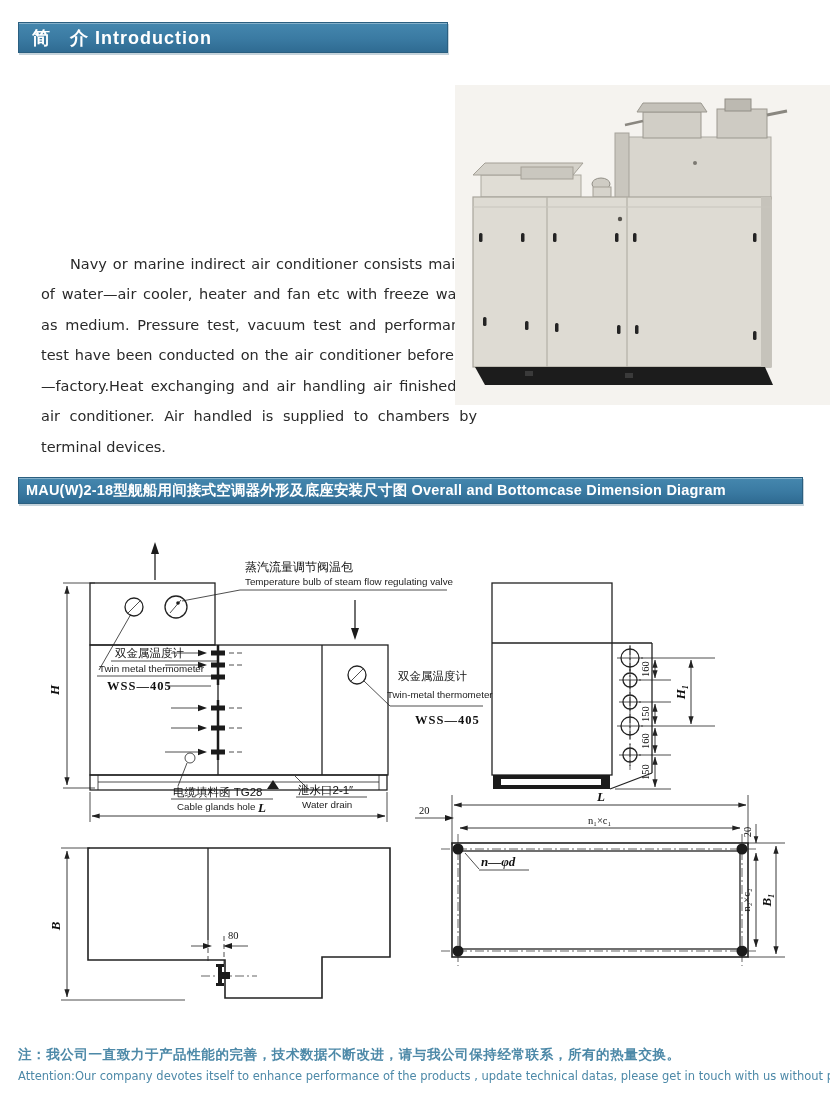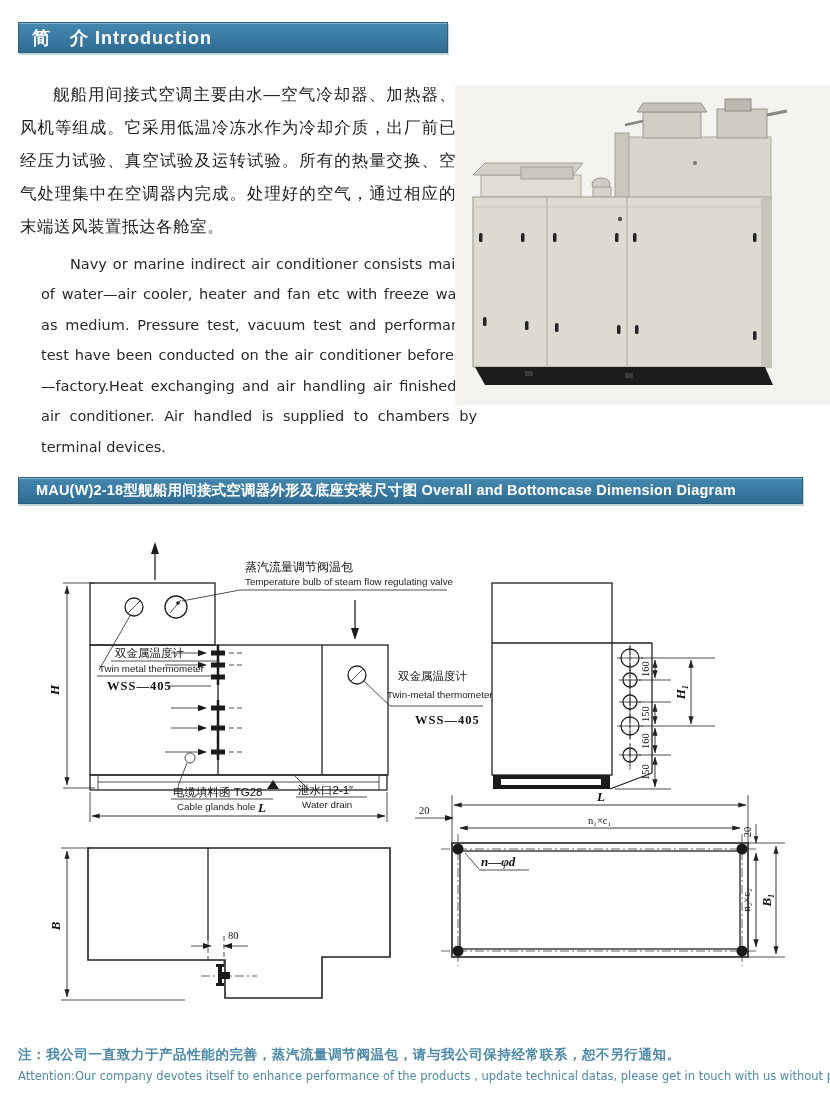--- a/index.html
+++ b/index.html
@@ -3,21 +3,21 @@
 <meta charset="utf-8">
 <style>
   html,body{margin:0;padding:0;background:#ffffff;}
   .page{position:relative;width:830px;height:1093px;background:#ffffff;overflow:hidden;
         font-family:"Liberation Sans","DejaVu Sans",sans-serif;}
   .banner{position:absolute;color:#fff;font-weight:bold;display:flex;align-items:center;
           background:linear-gradient(180deg,#4587ae 0%,#3a7aa2 55%,#2f6b92 100%);
           border:1px solid #2b5f80;box-shadow:inset 0 1px 0 rgba(255,255,255,.35),1px 2px 0 rgba(150,175,190,.55);
           box-sizing:border-box;}
   .banner1{left:18px;top:22px;width:430px;height:31px;font-size:18px;padding-left:13px;letter-spacing:1px;align-items:center;}
-  .banner2{left:18px;top:477px;width:785px;height:27px;font-size:14.5px;padding-left:17px;letter-spacing:.2px;}
+  .banner2{left:18px;top:477px;width:785px;height:27px;font-size:14.5px;padding-left:7px;letter-spacing:.2px;}
   .cn-para{position:absolute;left:20px;top:61px;width:436px;font-size:16.5px;line-height:33px;
            color:#1e1e1e;text-align:justify;text-indent:2em;letter-spacing:.5px;}
   .en-para{position:absolute;left:20px;top:234px;width:436px;font-size:14.5px;line-height:30.5px;
            color:#2a2a2a;text-align:justify;text-indent:2em;font-family:"DejaVu Sans",sans-serif;margin-left:21px;}
   .photo{position:absolute;left:455px;top:85px;width:375px;height:320px;}
   .diagram-svg{position:absolute;left:15px;top:540px;}
   .note{position:absolute;left:18px;top:1046px;width:812px;color:#4d89a8;}
   .note-cn{font-size:13.5px;font-weight:bold;letter-spacing:.6px;}
   .note-en{font-size:11.5px;margin-top:5px;font-family:"DejaVu Sans",sans-serif;white-space:nowrap;overflow:hidden;}
   
@@ -37,21 +37,20 @@
 </style>
 </head>
 <body>
 
 <div class="page">
 
   <div class="banner banner1">
     <span>简　介 Introduction</span>
   </div>
 
-  <p class="cn-para">舰船用间接式空调主要由水—空气冷却器、加热器、风机等组成。它采用低温冷冻水作为冷却介质，出厂前已经压力试验、真空试验及运转试验。所有的热量交换、空气处理集中在空调器内完成。处理好的空气，通过相应的末端送风装置抵达各舱室。</p>
   <p class="en-para">Navy or marine indirect air conditioner consists mainly of water—air cooler, heater and fan etc with freeze water as medium. Pressure test, vacuum test and performance test have been conducted on the air conditioner before ex—factory.Heat exchanging and air handling air finished in air conditioner. Air handled is supplied to chambers by terminal devices.</p>
 
   <svg class="photo" viewBox="0 0 375 320">
     <rect x="0" y="0" width="375" height="320" fill="#f5f3ef"></rect>
     <g>
 
       <rect x="166" y="52" width="150" height="62" fill="#d9d6ce" stroke="#aeaba3" stroke-width="1"></rect>
       <rect x="160" y="48" width="14" height="66" fill="#c9c6be" stroke="#a5a29a" stroke-width="1"></rect>
       <circle cx="240" cy="78" r="2" fill="#7c7972"></circle>
 
@@ -320,17 +319,17 @@
         <rect x="201" y="424" width="8" height="3" class="blk"></rect>
         <rect x="203" y="427" width="4" height="16" class="blk"></rect>
         <rect x="201" y="443" width="8" height="3" class="blk"></rect>
         <rect x="207" y="432" width="8" height="7" class="blk"></rect>
       </g>
       <line x1="186" y1="436" x2="242" y2="436" class="cdash"></line>
     </g>
   </svg>
 
   <div class="note">
-    <div class="note-cn">注：我公司一直致力于产品性能的完善，蒸汽流量调节阀温包，请与我公司保持经常联系，恕不另行通知。</div>
+    <div class="note-cn">注：我公司一直致力于产品性能的完善，技术数据不断改进，请与我公司保持经常联系，所有的热量交换。</div>
     <div class="note-en">Attention:Our company devotes itself to enhance performance of the products , update technical datas, please get in touch with us without prior notice</div>
   </div>
 
 </div>
 
 </body></html>

